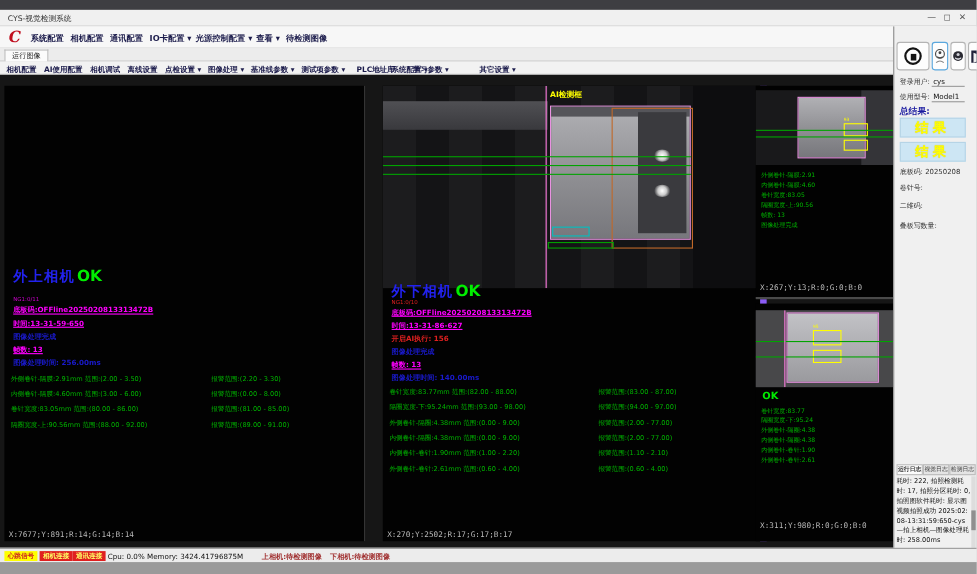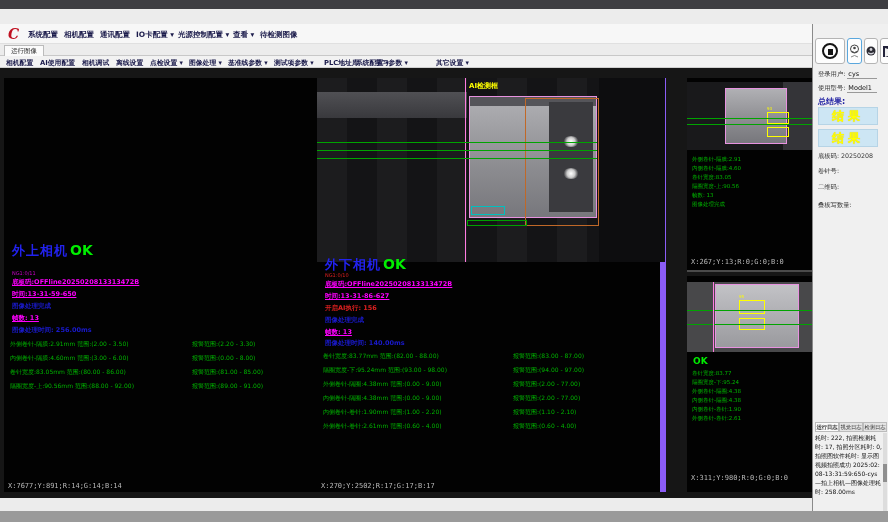--- a/index.html
+++ b/index.html
@@ -19,21 +19,21 @@
   
   .tabrow{position:absolute;left:0;top:44px;width:812px;height:12px;background:#ececec;border-bottom:1px solid #c8c8c8;}
   .tab{position:absolute;left:4px;top:1px;height:11px;padding:1px 6px;font-size:6.5px;color:#222;background:#fbfbfb;border:1px solid #bbb;border-bottom:none;}
   
   .toolbar{position:absolute;left:0;top:56px;width:812px;height:12px;background:#f2f2f2;border-bottom:1px solid #cfcfcf;}
   .tool-item{position:absolute;top:2px;font-size:6.8px;font-weight:bold;color:#1b1b4b;white-space:nowrap;}
   
   .main{position:absolute;left:0;top:68px;width:812px;height:430px;background:#161616;}
   .panel{position:absolute;background:#020202;}
   .p-left{left:4px;top:10px;width:328px;height:414px;border-right:1px solid #3a3a3a;}
-  .p-mid{left:317px;top:10px;width:349px;height:414px;border-right:6px solid #8b5cf6;}
+  .p-mid{left:348px;top:10px;width:349px;height:414px;border-right:6px solid #8b5cf6;}
   .p-rt{left:687px;top:10px;width:125px;height:194px;border-bottom:2px solid #4a4a4a;}
   .p-rb{left:687px;top:208px;width:125px;height:216px;}
   .cam-img{position:absolute;left:0;overflow:hidden;background:#1e1e22;}
   .cam-title{position:absolute;left:8px;font-weight:bold;font-size:13px;color:#2222ee;white-space:nowrap;letter-spacing:1px;}
   .cam-title .ok{color:#00ee00;font-size:14px;letter-spacing:0;margin-left:2px;}
   .ln{position:absolute;left:8px;white-space:nowrap;}
   .ln-ng{font-size:5px;color:#e02020;}
   .ln-ng-m{font-size:5px;color:#cc00cc;}
   .ln-mag{font-size:6.5px;color:#ff00ff;font-weight:bold;text-decoration:underline;}
   .ln-blue{font-size:6.5px;color:#1a1acc;font-weight:bold;}
@@ -77,20 +77,26 @@
   .bottom-strip{position:absolute;left:0;top:511px;width:888px;height:11px;background:#9a9a9a;}
   svg{display:block;}
 </style>
 </head>
 <body>
 
 <div class="window">
 
   <div class="top-strip"></div>
 
+  <div class="titlebar">
+    <span class="title">CYS-视觉检测系统</span>
+    <span class="winctl">
+      <span>—</span><span>◻</span><span>✕</span>
+    </span>
+  </div>
 
   <div class="menubar">
     <span class="logo">C</span>
     <span class="menu-item" style="left:28px">系统配置</span>
     <span class="menu-item" style="left:64px">相机配置</span>
     <span class="menu-item" style="left:100px">通讯配置</span>
     <span class="menu-item" style="left:136px">IO卡配置 ▾</span>
     <span class="menu-item" style="left:178px">光源控制配置 ▾</span>
     <span class="menu-item" style="left:233px">查看 ▾</span>
     <span class="menu-item" style="left:260px">待检测图像</span>
@@ -262,15 +268,23 @@
     <div class="log-tabs">
       <div class="log-tab sel">运行日志</div>
       <div class="log-tab">视觉日志</div>
       <div class="log-tab">检测日志</div>
     </div>
     <div class="log-box">耗时: 222, 拍照检测耗时: 17, 拍照分区耗时: 0, 拍照图软件耗时: 显示图视频拍照成功 2025:02:08-13:31:59:650-cys—拍上相机—图像处理耗时: 258.00ms</div>
     <div class="log-scroll"></div>
     <div class="log-thumb"></div>
   </div>
 
+  <div class="statusbar">
+    <span class="badge b-yellow" style="left:4px;">心跳信号</span>
+    <span class="badge b-red" style="left:36px;">相机连接</span>
+    <span class="badge b-red" style="left:66px;">通讯连接</span>
+    <span class="sb-text" style="left:98px;">Cpu: 0.0% Memory: 3424.41796875M</span>
+    <span class="sb-cam" style="left:238px;">上相机:待检测图像</span>
+    <span class="sb-cam" style="left:300px;">下相机:待检测图像</span>
+  </div>
 
   <div class="bottom-strip"></div>
 </div>
 
 </body></html>

